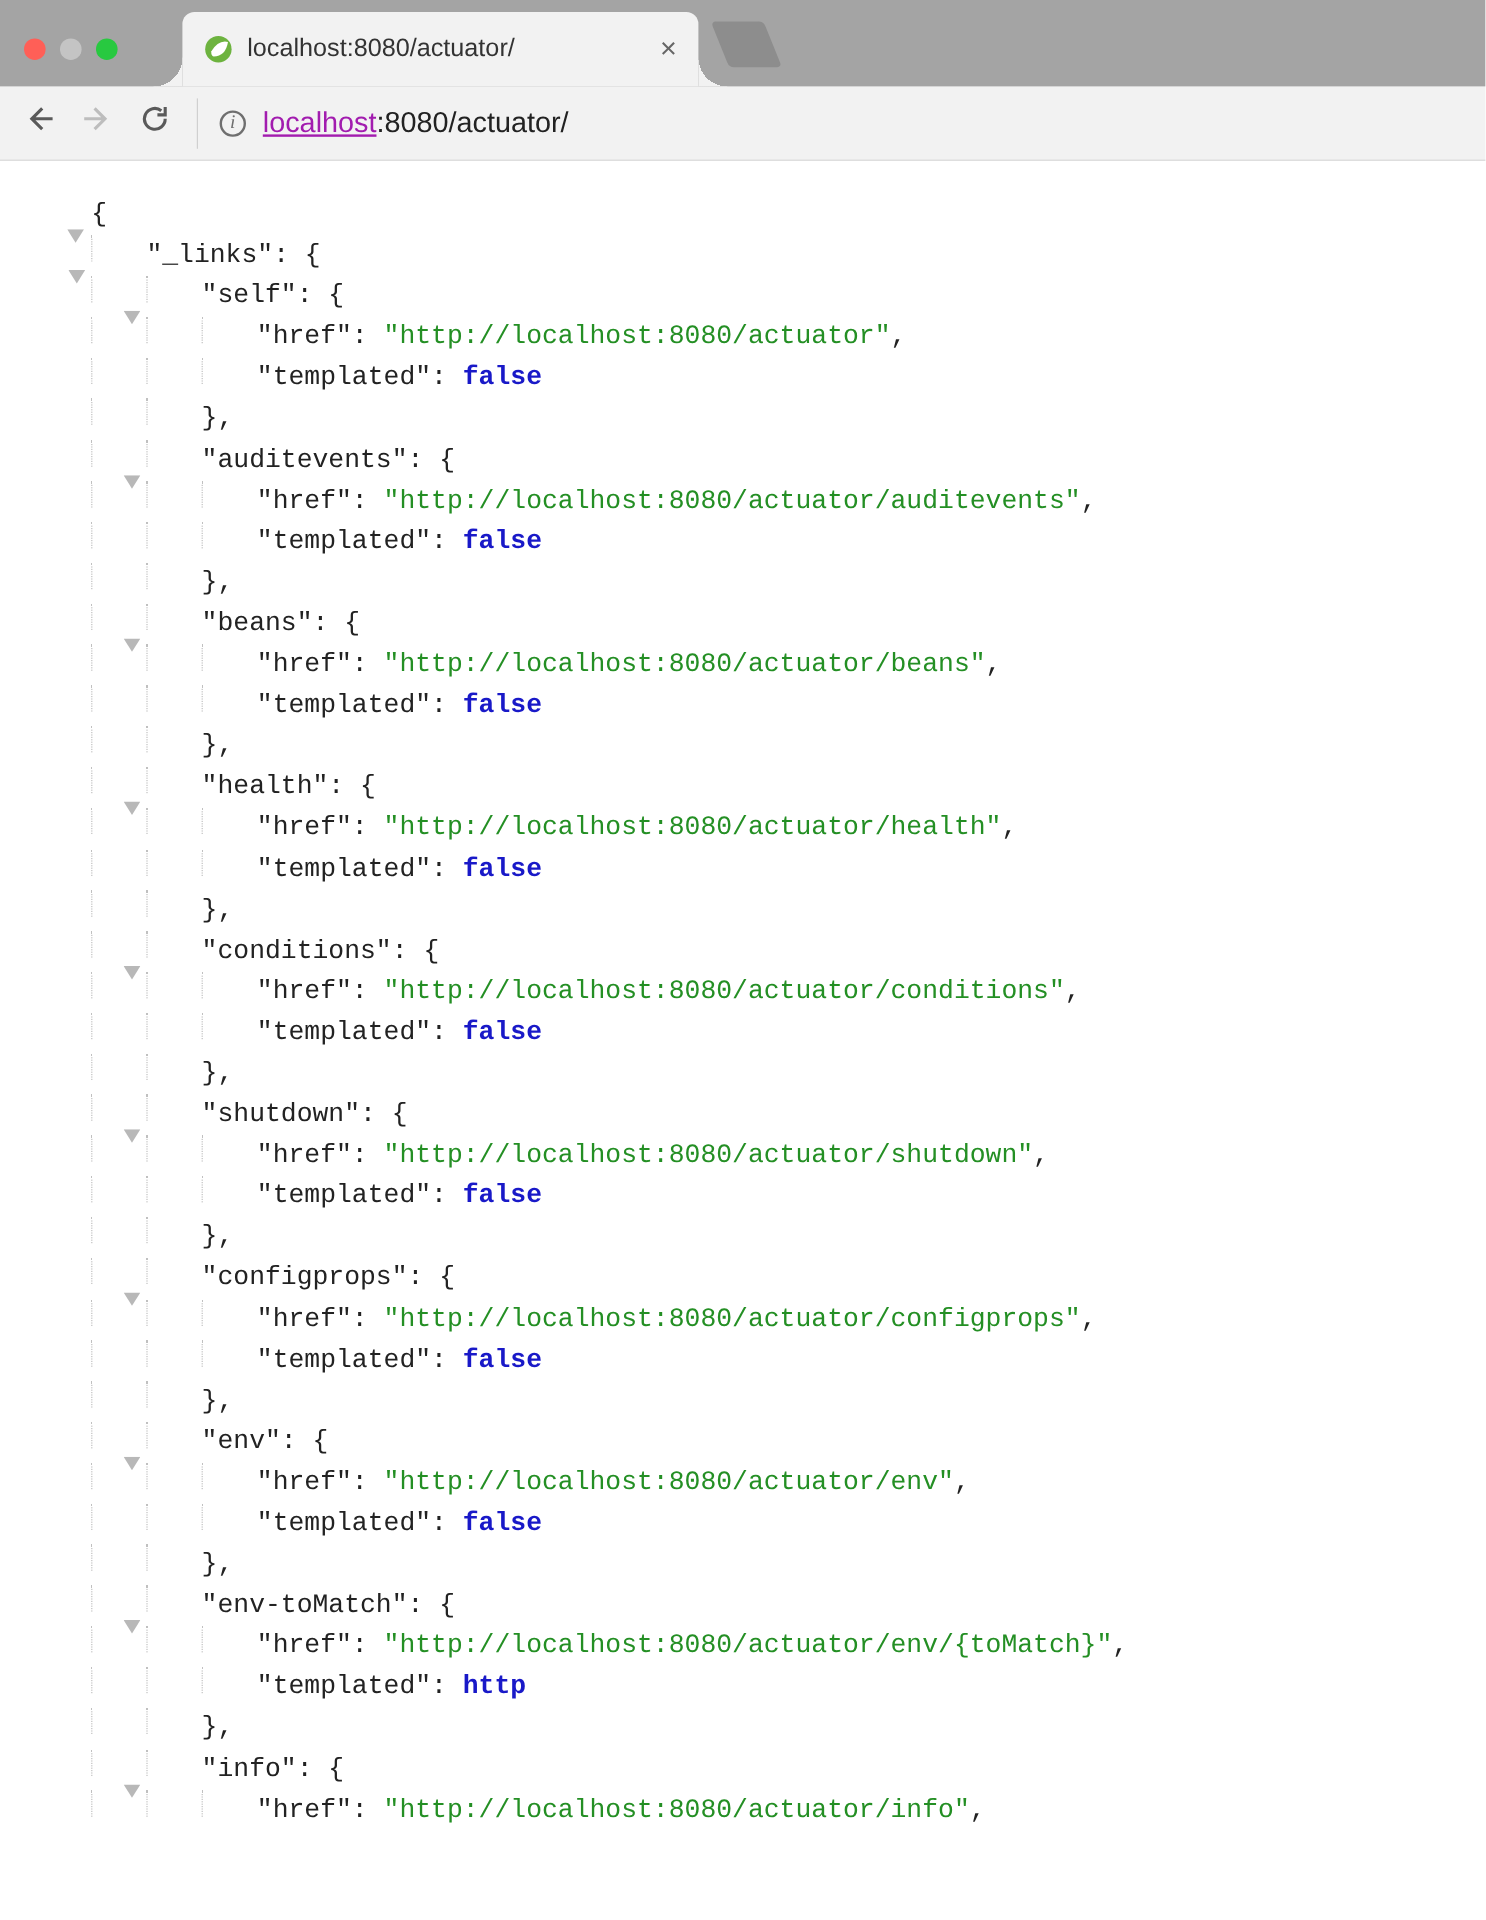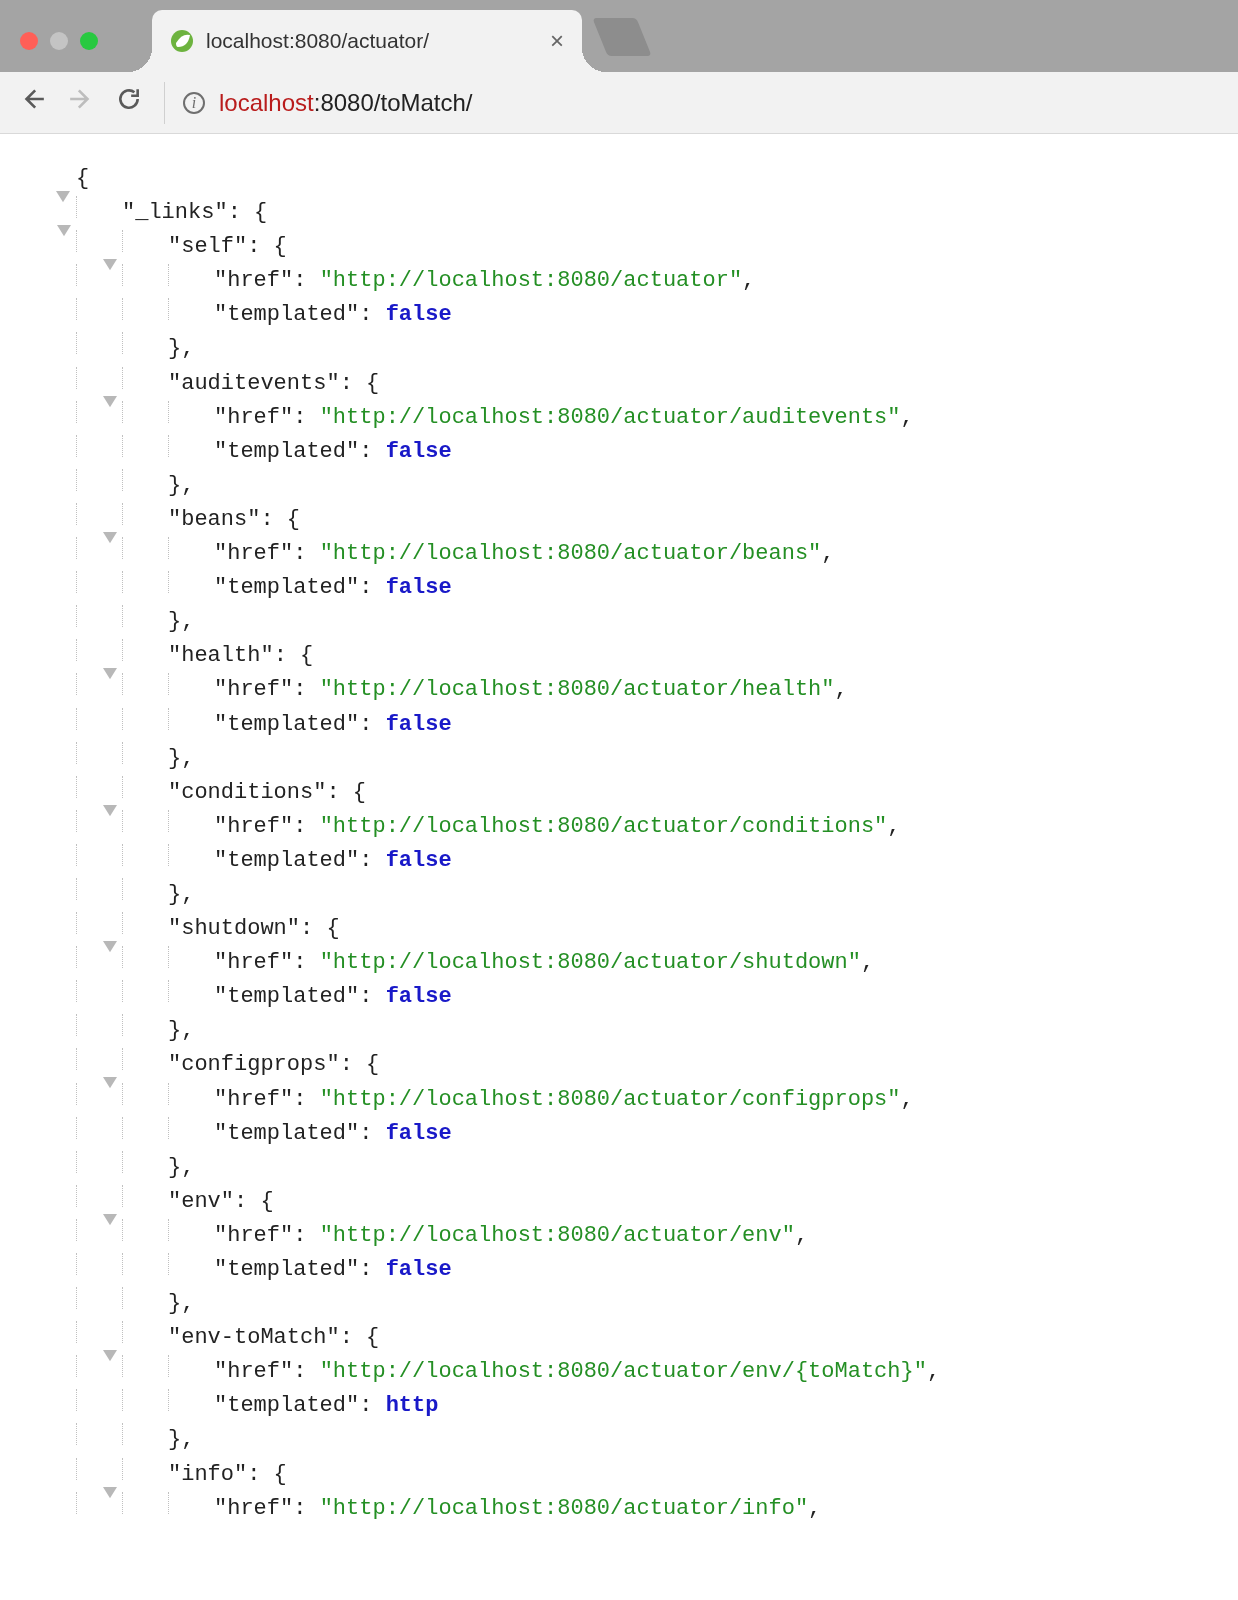--- a/index.html
+++ b/index.html
@@ -19,21 +19,21 @@
   .tab-title { font-family: -apple-system, Helvetica, Arial, sans-serif; font-size: 21px; color: #333; flex: 1; white-space: nowrap; overflow: hidden; }
   .tab-close { font-family: Arial,sans-serif; font-size: 24px; color: #666; margin-left: 10px; line-height: 1; }
   .newtab { position: absolute; left: 600px; top: 18px; width: 44px; height: 38px; background: #8d8d8d; transform: skewX(22deg); border-radius: 4px; }
 
   .toolbar { background: #f2f2f2; height: 62px; border-bottom: 1px solid #d9d9d9; display: flex; align-items: center; padding: 0 20px; gap: 22px; }
   .nav-icon { width: 26px; height: 26px; stroke: #5a5a5a; fill: none; stroke-width: 2.4; }
   .nav-icon.disabled { stroke: #bdbdbd; }
   .addr { flex: 1; display: flex; align-items: center; border-left: 1px solid #d0d0d0; padding-left: 18px; height: 42px; }
   .info-icon { width: 22px; height: 22px; border: 2px solid #6f6f6f; border-radius: 50%; display: inline-flex; align-items: center; justify-content: center; font-family: Georgia,serif; font-style: italic; font-size: 16px; color: #6f6f6f; margin-right: 14px; }
   .url { font-family: -apple-system, Helvetica, Arial, sans-serif; font-size: 24px; color: #222; }
-  .url .host-dim { color: #b91c1c; }
+  .url .host-dim { color: #a21caf; text-decoration: underline; }
 
   
   .viewer { padding: 28px 10px 10px 30px; color: #222; line-height: 1.55; }
   .line { white-space: pre; position: relative; }
   .arrow { color:#b8b8b8; display:inline-block; width: 0; position: relative; }
   .arrow svg { position:absolute; right: 6px; top: 7px; width: 14px; height: 14px; fill:#b8b8b8; }
   .guide { display:inline-block; border-left: 1px dotted #c0c0c0; }
   .key { color: #222; }
   .punct { color: #222; }
   .str { color: #248f24; }
@@ -67,21 +67,21 @@
       </svg></span>
   <span><svg class="nav-icon disabled" viewBox="0 0 24 24">
         <path d="M10 4 L18 12 L10 20 M18 12 H2"></path>
       </svg></span>
   <span><svg class="nav-icon" viewBox="0 0 24 24">
         <path d="M20 12a8 8 0 1 1-3-6.2"></path>
         <path d="M20 3v6h-6"></path>
       </svg></span>
   <div class="addr">
     <span class="info-icon">i</span>
-    <span class="url"><span class="host-dim">localhost</span><span>:8080/toMatch/</span></span>
+    <span class="url"><span class="host-dim">localhost</span><span>:8080/actuator/</span></span>
   </div>
 </div>
 
 <div class="viewer" id="viewer">
     <div class="line"><span style="display:inline-block;width:46px;text-align:right"><span class="arrow"><svg viewBox="0 0 10 10">
             <path d="M0 0 L10 0 L5 8 Z"></path>
           </svg></span></span><span class="punct">{</span></div>
     <div class="line"><span style="display:inline-block;width:46px"></span><span class="guide" style="width:46px;height:1em;display:inline-block;position:relative"><span class="arrow"><svg viewBox="0 0 10 10">
             <path d="M0 0 L10 0 L5 8 Z"></path>
           </svg></span></span><span class="key">"_links"</span><span class="punct">: {</span></div>

